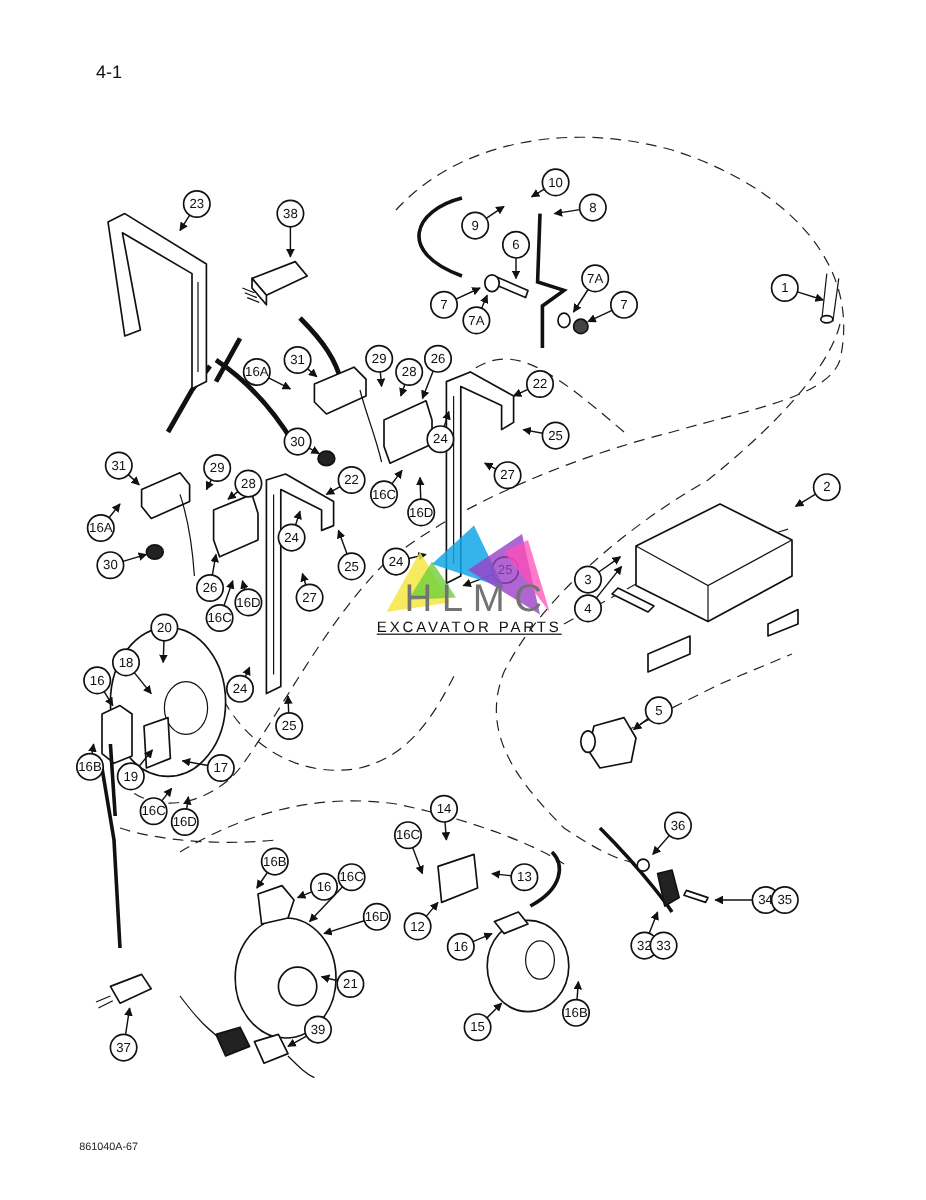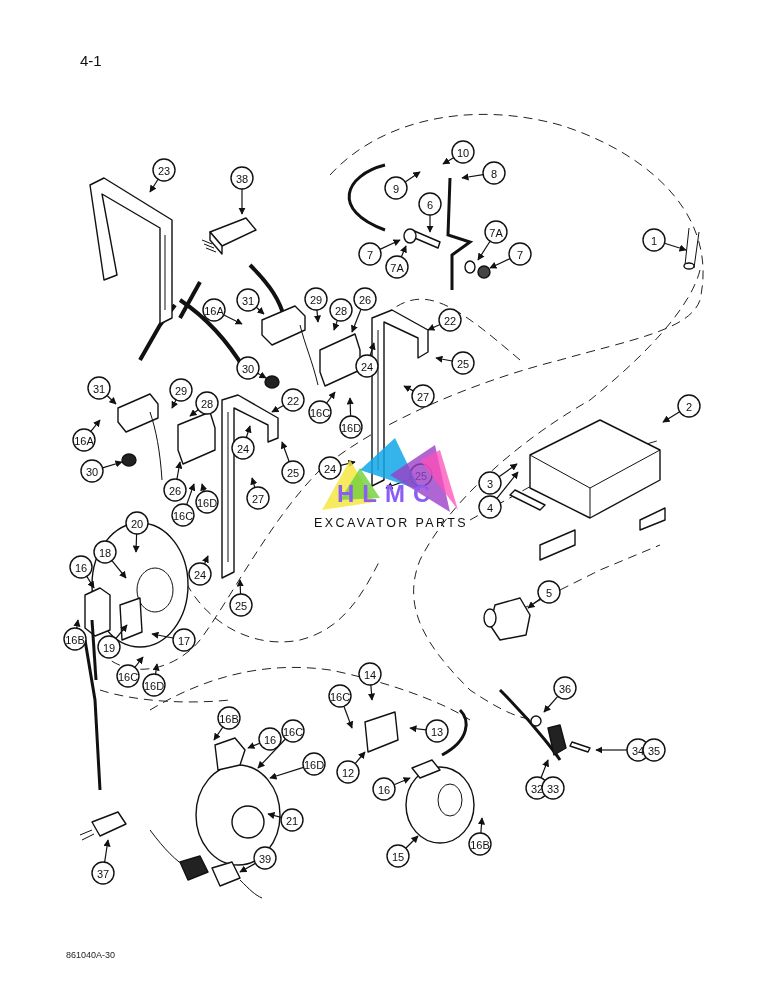--- a/index.html
+++ b/index.html
@@ -8,28 +8,28 @@
   .figure-code { position: absolute; left: 66px; top: 950px; font-size: 9px; color: #222; }
   svg.diagram { position: absolute; left: 0; top: 0; }
   .part { fill: #fff; stroke: #111; stroke-width: 1.4; stroke-linejoin: round; }
   .thin { fill: none; stroke: #111; stroke-width: 1; }
   .dash { fill: none; stroke: #222; stroke-width: 1; stroke-dasharray: 9 6; }
   .harness { fill: none; stroke: #111; stroke-width: 4; }
   .callout circle { fill: #fff; stroke: #111; stroke-width: 1.4; }
   .callout text { font-family: "Liberation Sans", sans-serif; font-size: 11px; fill: #111; text-anchor: middle; dominant-baseline: central; }
   .leader { stroke: #111; stroke-width: 1.2; fill: none; marker-end: url(#arrow); }
   .logo { position: absolute; left: 300px; top: 430px; width: 180px; height: 110px; }
-  .logo-title { position: absolute; left: 337px; top: 480px; font-size: 24px; font-weight: bold; letter-spacing: 8px; color: #8b5cf6; }
-  .logo-sub { position: absolute; left: 314px; top: 516px; font-size: 12.5px; letter-spacing: 2.4px; color: #111; }
+  .logo-title { position: absolute; left: 337px; top: 480px; font-size: 32px; font-weight: normal; letter-spacing: 8px; color: #737373; }
+  .logo-sub { position: absolute; left: 314px; top: 516px; font-size: 12.5px; letter-spacing: 2.4px; color: #111; text-decoration: underline; }
 </style>
 </head>
 <body>
 
 <div class="page-number">4-1</div>
-<div class="figure-code">861040A-30</div>
+<div class="figure-code">861040A-67</div>
 
 <svg class="diagram" width="772" height="1000" viewBox="0 0 772 1000">
   <defs>
     <marker id="arrow" viewBox="0 0 10 10" refX="9" refY="5" markerWidth="6" markerHeight="6" orient="auto">
       <path d="M0,0 L10,5 L0,10 z" fill="#111"></path>
     </marker>
   </defs>
 
   <g>
     <path class="dash" d="M330,175 C380,120 470,100 560,125 C640,150 720,210 700,300 C690,330 630,340 560,360 C480,380 380,420 320,470 C270,520 230,600 200,640 C180,665 140,680 110,660"></path>

